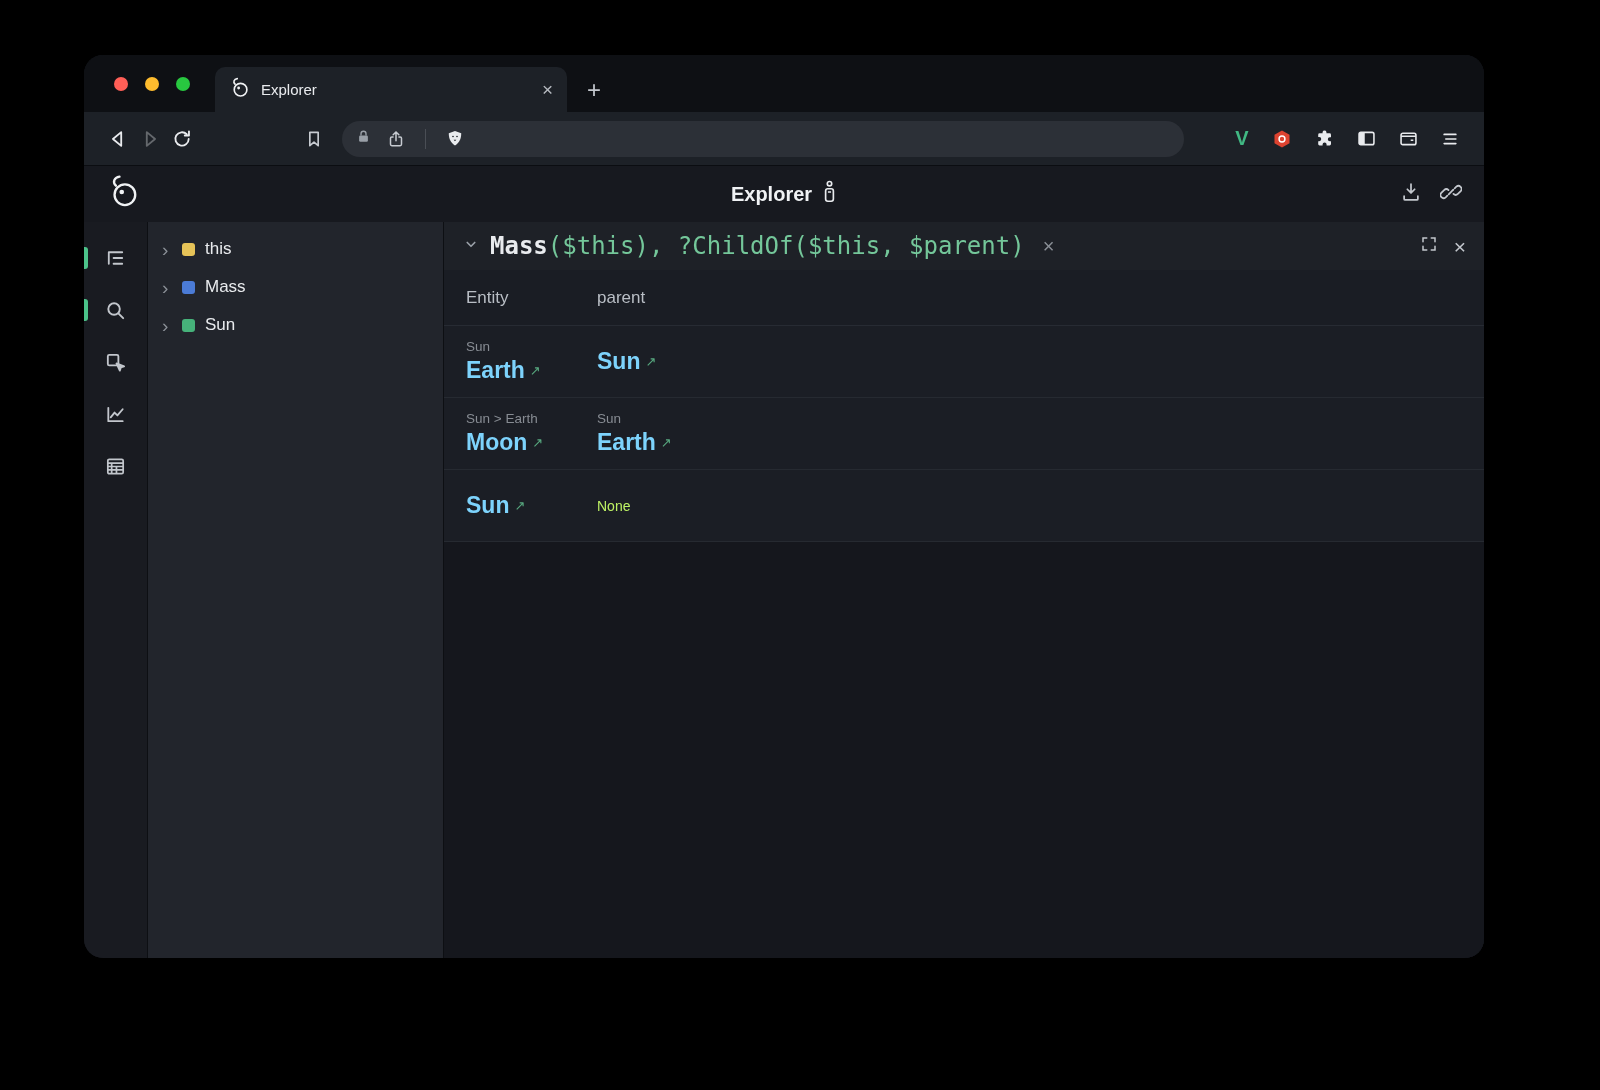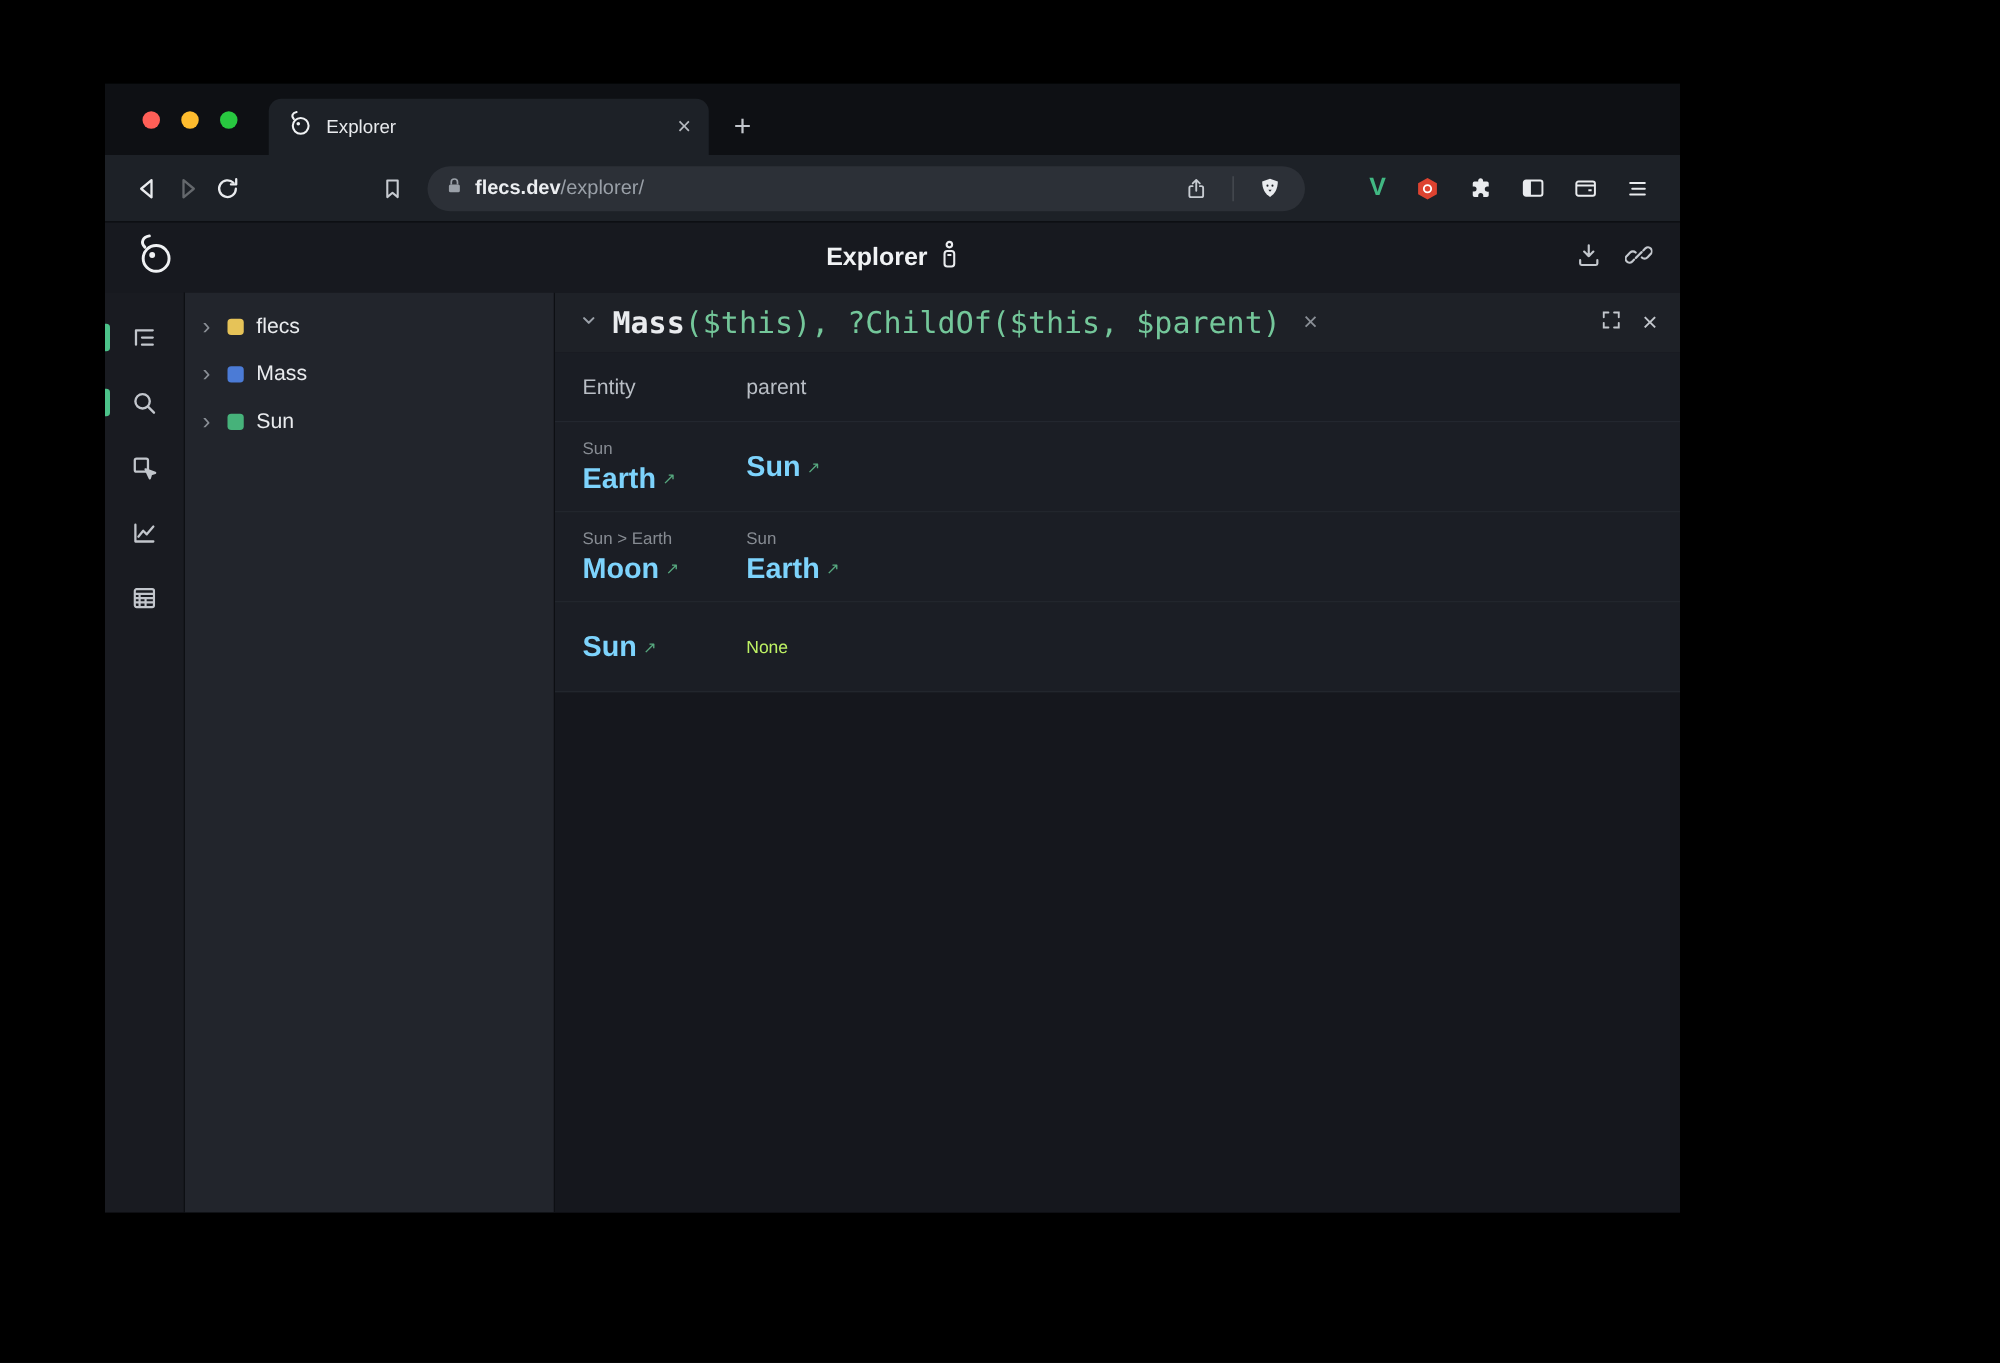--- a/index.html
+++ b/index.html
@@ -1,22 +1,22 @@
 <!DOCTYPE html>
 <html><head>
 <meta charset="utf-8">
 <style>
   * { margin:0; padding:0; box-sizing:border-box; }
   html,body { width:1600px; height:1090px; background:#000; font-family:"Liberation Sans", sans-serif; overflow:hidden; }
 
   .window {
-    position:absolute; left:84px; top:55px; width:1260px; height:903px;
-    background:#16191f; border-radius:0; overflow:hidden;
+    position:absolute; left:84px; top:55px; width:1400px; height:903px;
+    background:#16191f; border-radius:19px; overflow:hidden;
     box-shadow:0 18px 50px rgba(0,0,0,.7);
-    display:flex; flex-direction:column;margin-top:12px;
+    display:flex; flex-direction:column;
   }
 
   
   .tabstrip { height:57px; background:#0e1014; display:flex; align-items:flex-end; flex-shrink:0; position:relative; }
   .traffic { position:absolute; left:30px; top:22px; display:flex; gap:17px; }
   .light { width:14px; height:14px; border-radius:50%; display:inline-block; }
   .tab {
     margin-left:131px; width:352px; height:45px; background:#1d2127;
     border-radius:10px 10px 0 0; display:flex; align-items:center; padding:0 14px; gap:10px;
   }
@@ -131,21 +131,20 @@
           <path d="M7 4 h10 v16 l-5 -4.2 -5 4.2 Z" fill="none" stroke="#c7cbd1" stroke-width="2" stroke-linejoin="round"></path>
         </svg>
     </div>
     <div class="urlbar">
       <span>
         <svg width="15" height="15" viewBox="0 0 24 24">
           <rect x="5" y="10.5" width="14" height="10" rx="2" fill="#9aa0a8"></rect>
           <path d="M8 10.5 V7.5 a4 4 0 0 1 8 0 v3" fill="none" stroke="#9aa0a8" stroke-width="2.2"></path>
         </svg>
       </span>
-      <span class="urltext"><span class="url-host">flecs.dev</span><span class="url-path">/explorer/</span></span>
       <span class="navbtn">
         <svg width="20" height="20" viewBox="0 0 24 24" fill="none" stroke="#c7cbd1" stroke-width="1.8" stroke-linecap="round" stroke-linejoin="round">
           <path d="M8.5 9.5 H7 a1.6 1.6 0 0 0 -1.6 1.6 v7.3 a1.6 1.6 0 0 0 1.6 1.6 h10 a1.6 1.6 0 0 0 1.6 -1.6 v-7.3 a1.6 1.6 0 0 0 -1.6 -1.6 H15.5"></path>
           <path d="M12 14 V3.5 M12 3.5 L8.6 6.9 M12 3.5 L15.4 6.9"></path>
         </svg>
       </span>
       <span class="pill-div"></span>
       <span class="navbtn">
         <svg width="20" height="20" viewBox="0 0 24 24">
           <path d="M12 2.5 l7.5 2.6 c0 6.6 -2.6 11.9 -7.5 14.7 C7.1 17 4.5 11.7 4.5 5.1 Z" fill="#e9ebee"></path>
@@ -257,21 +256,21 @@
           <rect x="4" y="4.5" width="16" height="15" rx="1.5"></rect>
           <path d="M4 8.5 h16 M4 12 h16 M4 15.5 h16 M8 8.5 v11 M13 12 v7.5"></path>
         </svg>
       </div>
     </div>
 
     <div class="treepanel">
       <div class="titem">
         <span class="texp">›</span>
         <span class="tsq" style="background: rgb(230, 195, 88);"></span>
-        <span>flecs</span>
+        <span>this</span>
       </div>
       <div class="titem">
         <span class="texp">›</span>
         <span class="tsq" style="background: rgb(75, 123, 214);"></span>
         <span>Mass</span>
       </div>
       <div class="titem">
         <span class="texp">›</span>
         <span class="tsq" style="background: rgb(70, 178, 122);"></span>
         <span>Sun</span>

